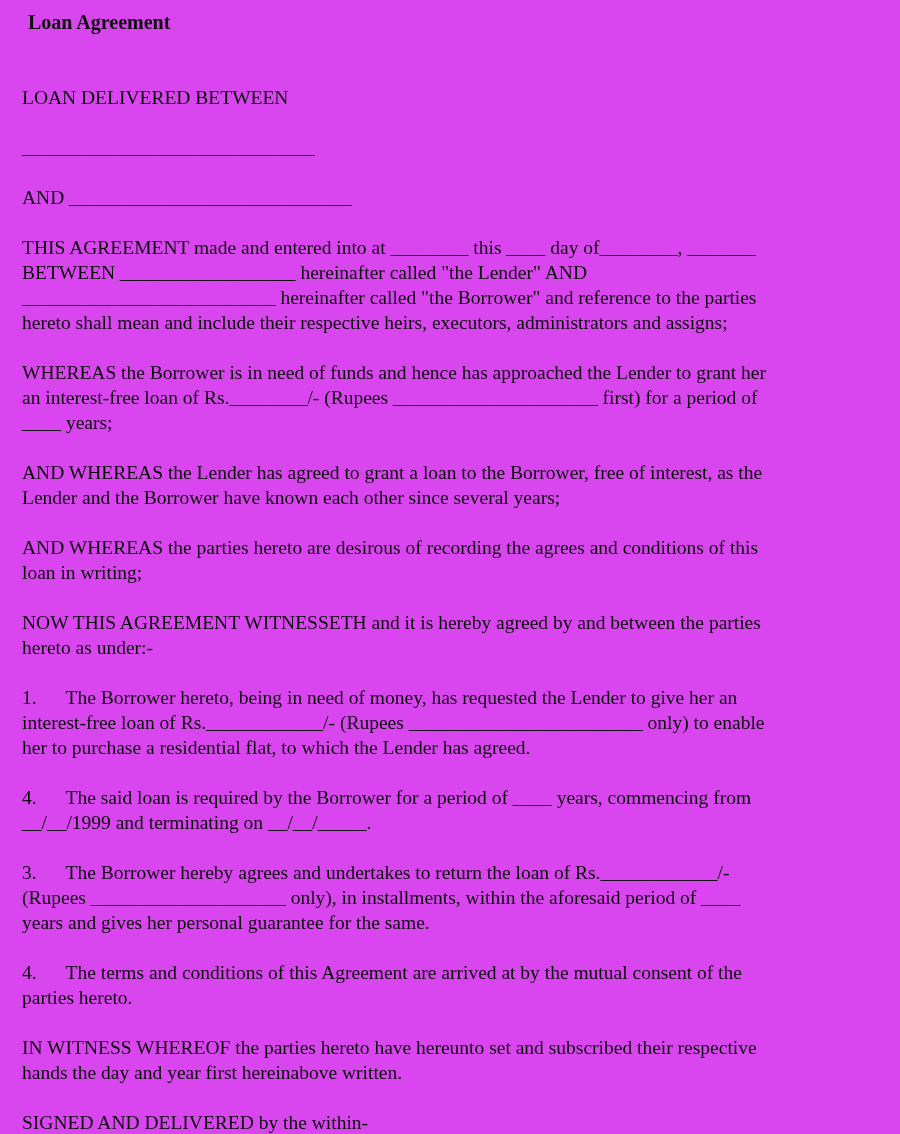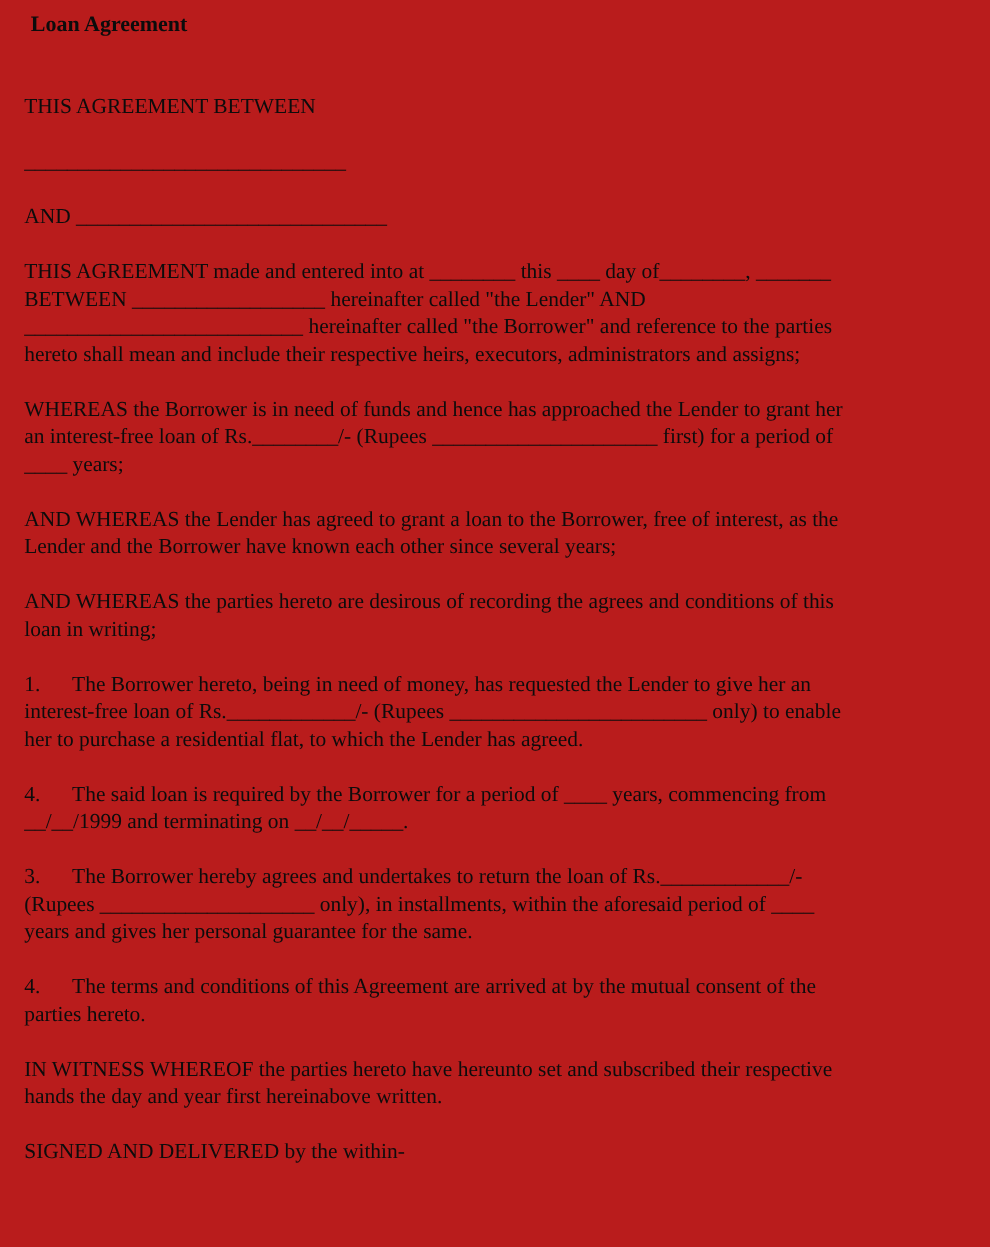--- a/index.html
+++ b/index.html
@@ -9,21 +9,21 @@
   }
   body {
     width: 900px;
     height: 1134px;
     overflow: hidden;
   }
   .page {
     box-sizing: border-box;
     width: 900px;
     height: 1134px;
-    background: #b91c1c;
+    background: #d946ef;
     color: #0c0c0c;
     font-family: "Liberation Serif", "DejaVu Serif", serif;
     font-size: 19.5px;
     line-height: 25px;
     padding: 10px 28px 0 22px;
   }
   .doc-title {
     font-weight: bold;
     font-size: 20px;
     line-height: 25px;
@@ -38,41 +38,43 @@
     margin-bottom: 0;
   }
 </style>
 </head>
 <body>
 
 <div class="page">
 
   <div class="doc-title">Loan Agreement</div>
 
-  <div class="para">THIS AGREEMENT BETWEEN</div>
+  <div class="para">LOAN DELIVERED BETWEEN</div>
 
   <div class="para">______________________________</div>
 
   <div class="para">AND _____________________________</div>
 
   <div class="para">THIS AGREEMENT made and entered into at ________ this ____ day of________, _______
 BETWEEN __________________ hereinafter called "the Lender" AND
 __________________________ hereinafter called "the Borrower" and reference to the parties
 hereto shall mean and include their respective heirs, executors, administrators and assigns;</div>
 
   <div class="para">WHEREAS the Borrower is in need of funds and hence has approached the Lender to grant her
 an interest-free loan of Rs.________/- (Rupees _____________________ first) for a period of
 ____ years;</div>
 
   <div class="para">AND WHEREAS the Lender has agreed to grant a loan to the Borrower, free of interest, as the
 Lender and the Borrower have known each other since several years;</div>
 
   <div class="para">AND WHEREAS the parties hereto are desirous of recording the agrees and conditions of this
 loan in writing;</div>
 
+  <div class="para">NOW THIS AGREEMENT WITNESSETH and it is hereby agreed by and between the parties
+hereto as under:-</div>
 
   <div class="para">1.      The Borrower hereto, being in need of money, has requested the Lender to give her an
 interest-free loan of Rs.____________/- (Rupees ________________________ only) to enable
 her to purchase a residential flat, to which the Lender has agreed.</div>
 
   <div class="para">4.      The said loan is required by the Borrower for a period of ____ years, commencing from
 __/__/1999 and terminating on __/__/_____.</div>
 
   <div class="para">3.      The Borrower hereby agrees and undertakes to return the loan of Rs.____________/-
 (Rupees ____________________ only), in installments, within the aforesaid period of ____

